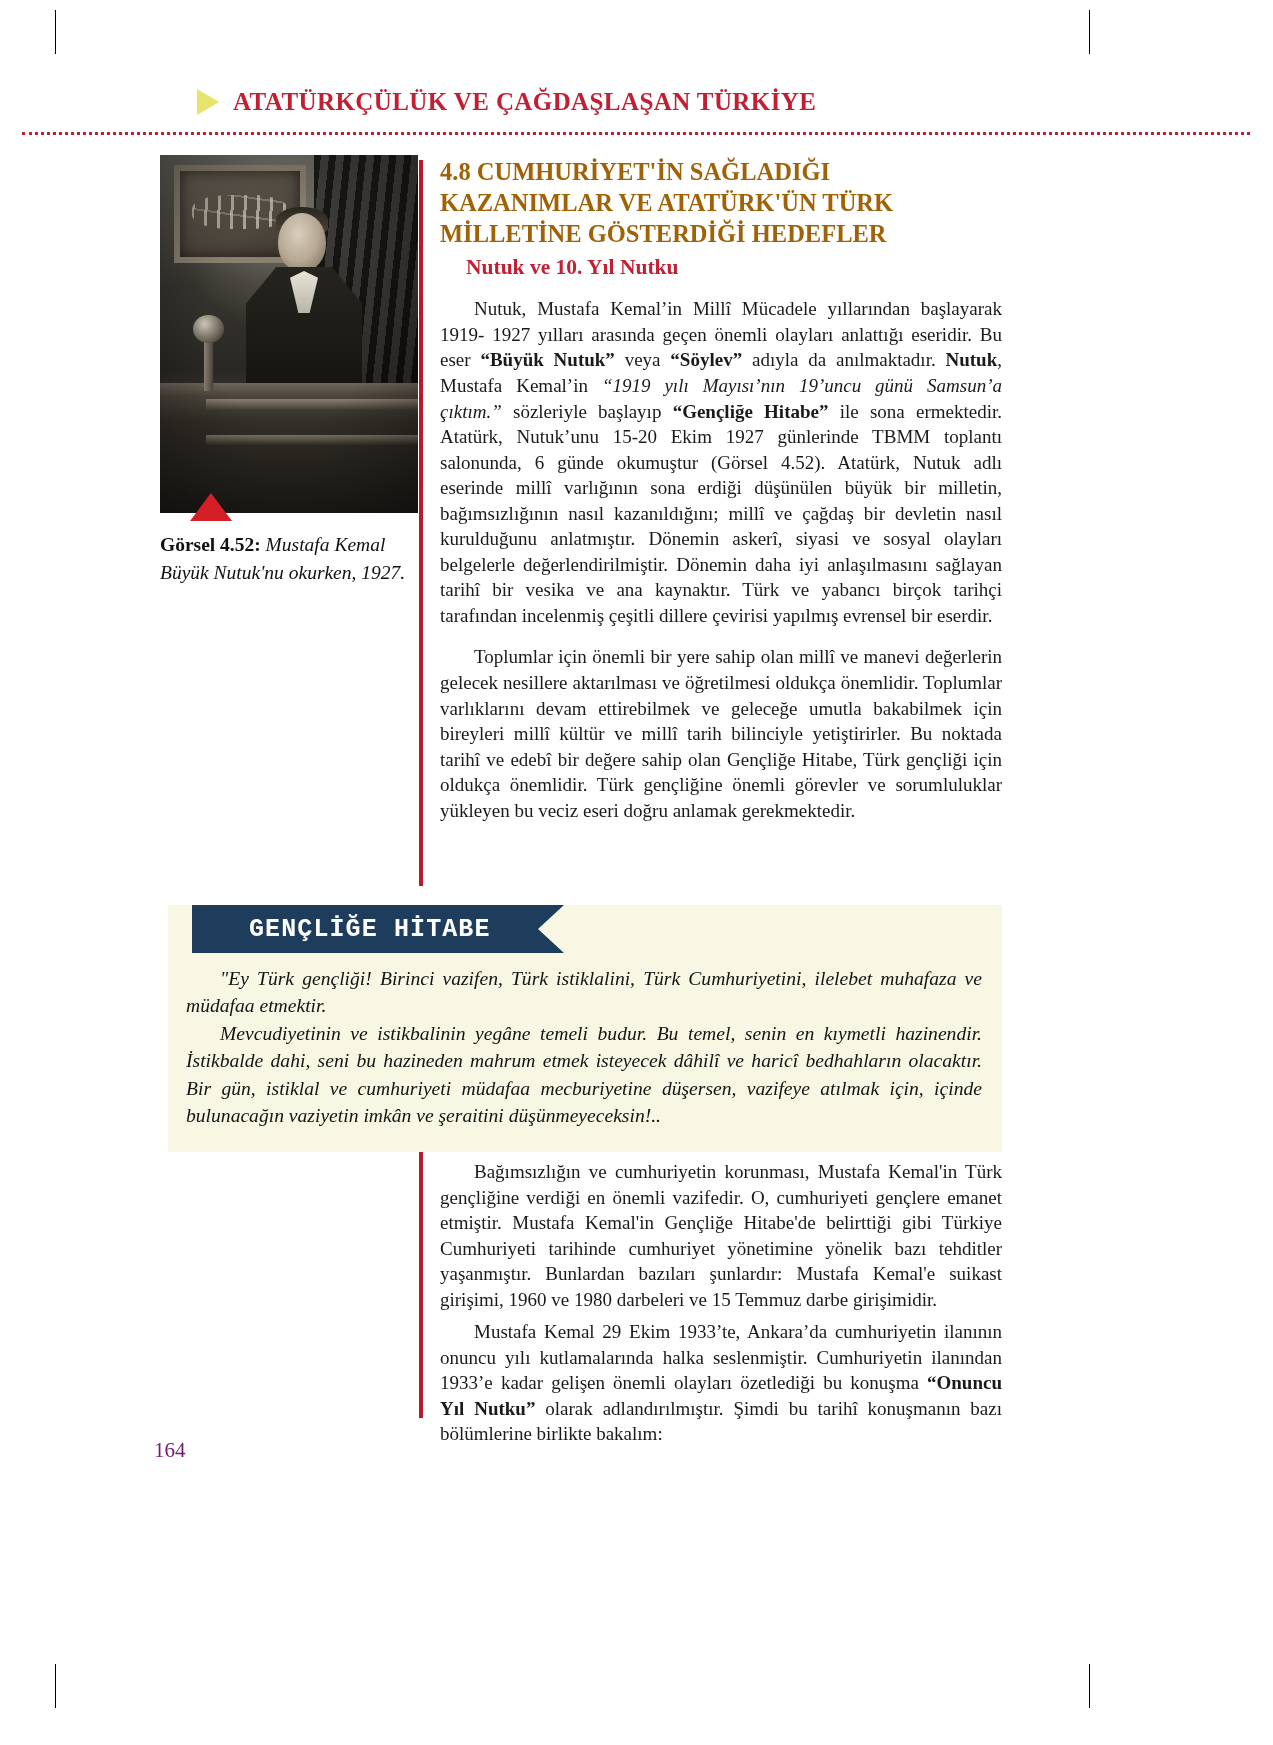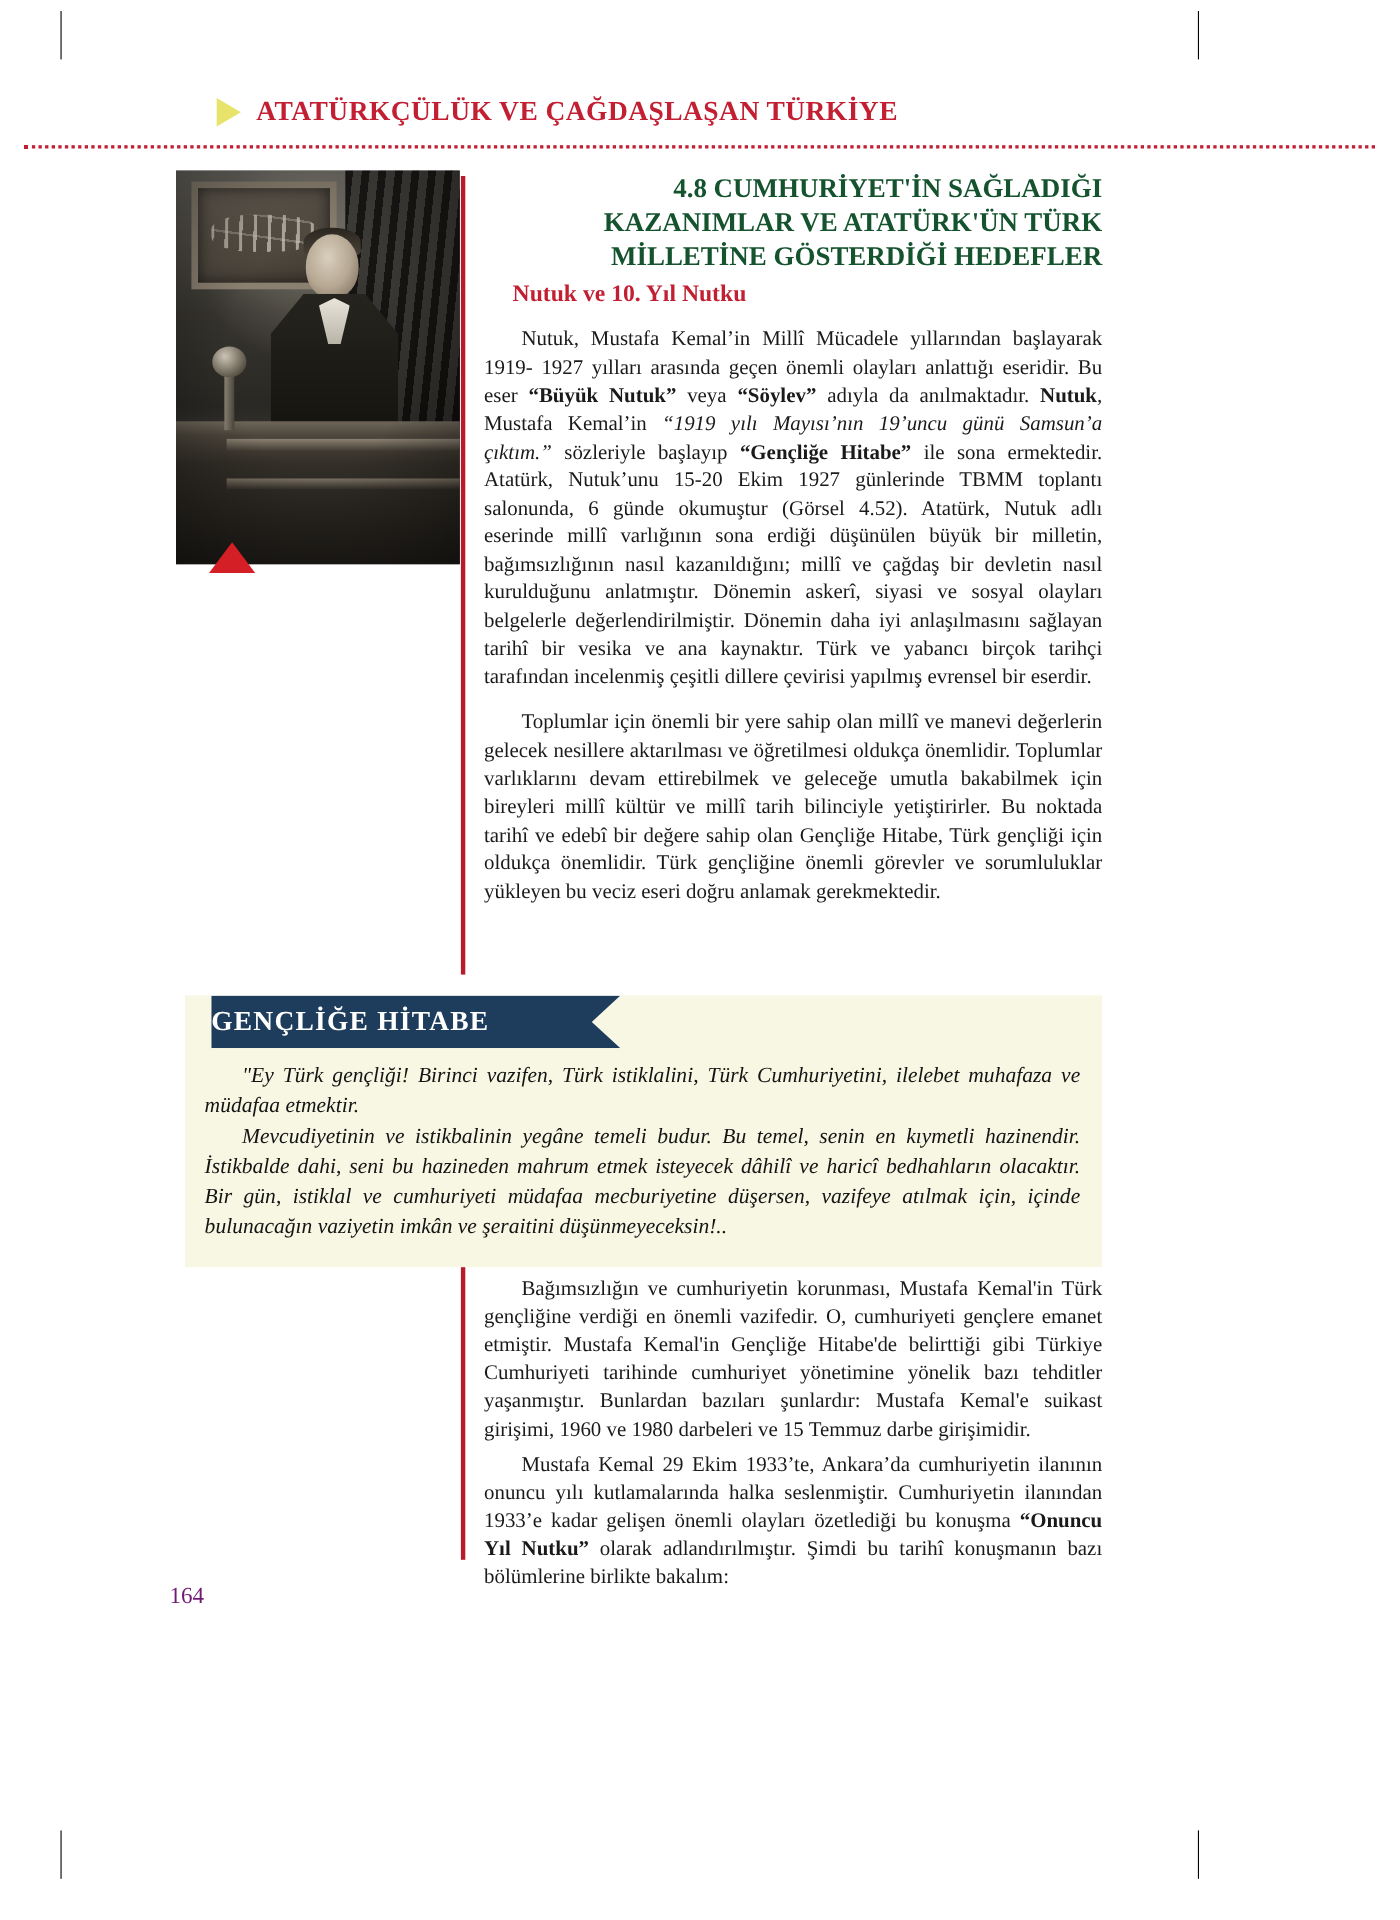--- a/index.html
+++ b/index.html
@@ -225,23 +225,22 @@
     position: absolute;
     left: 440px;
     top: 156px;
     width: 562px;
   }
   .sec-title {
     font-family: "Liberation Serif", "DejaVu Serif", serif;
     font-weight: bold;
     font-size: 24.5px;
     line-height: 1.27;
-    color: #14532d;
+    color: #a16207;
     margin: 0;
-    text-align: right;
   }
   .sec-subtitle {
     font-family: "Liberation Serif", "DejaVu Serif", serif;
     font-weight: bold;
     font-size: 21.5px;
     color: #c21f33;
     margin: 6px 0 16px 26px;
   }
   p.body {
     margin: 7px 0 0 0;
@@ -269,22 +268,23 @@
     margin-left: 24px;
     width: 372px;
     height: 48px;
     background: #1e3d5c;
     display: flex;
     align-items: center;
     
     clip-path: polygon(0 0, 100% 0, calc(100% - 26px) 50%, 100% 100%, 0 100%);
   }
   .callout-banner-label {
+    margin-left: 57px;
     color: #ffffff;
-    font-family: Liberation Serif, serif;
+    font-family: Liberation Mono, monospace;
     font-weight: bold;
     font-size: 25px;
     letter-spacing: 1.1px;
   }
   .callout-body {
     padding: 12px 20px 22px 18px;
     font-size: 19.6px;
     line-height: 1.40;
     font-style: italic;
     text-align: justify;
@@ -344,20 +344,23 @@
       <div class="photo-frame"></div>
       <div class="photo-hair"></div>
       <div class="photo-head"></div>
       <div class="photo-body"></div>
       <div class="photo-shirt"></div>
       <div class="photo-desk"></div>
       <div class="photo-mic"></div>
       <div class="photo-vignette"></div>
     </div>
     <div class="figure-caret"></div>
+    <div class="figure-caption">
+      <span class="cap-label">Görsel 4.52:</span><span class="cap-text"> Mustafa Kemal Büyük Nutuk'nu okurken, 1927.</span>
+    </div>
   </div>
 
   <div class="col-rule col-rule-top"></div>
   <div class="col-rule col-rule-bottom"></div>
 
   <div class="right-col">
     <h1 class="sec-title">4.8 CUMHURİYET'İN SAĞLADIĞI KAZANIMLAR VE ATATÜRK'ÜN  TÜRK MİLLETİNE GÖSTERDİĞİ HEDEFLER</h1>
     <h2 class="sec-subtitle">Nutuk ve 10. Yıl Nutku</h2>
 
     <p class="body">

